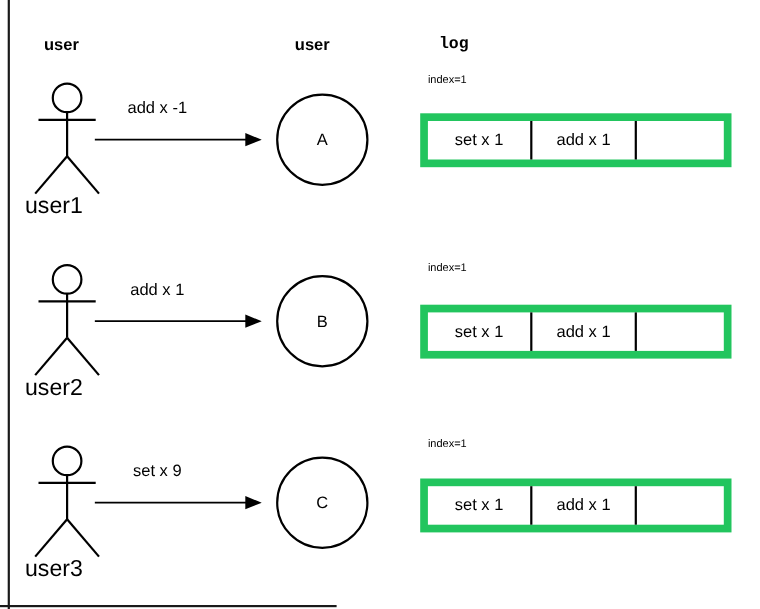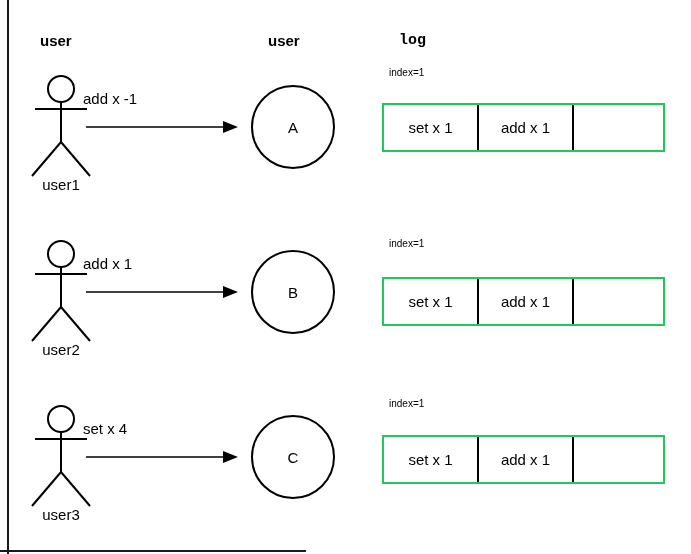--- a/index.html
+++ b/index.html
@@ -21,45 +21,45 @@
 
   .row { position: absolute; left: 0; width: 691px; height: 178px; }
   .row1 { top: 60px; }
   .row2 { top: 225px; }
   .row3 { top: 390px; }
 
   .actor-svg { position: absolute; left: 26px; top: 13px; }
 
   .cmd-label {
     position: absolute; left: 83px; top: 30px; width: 120px;
-    font-size: 15px; white-space: nowrap;
+    text-align: center; font-size: 15px; white-space: nowrap;
   }
 
   .arrow-svg { position: absolute; left: 86px; top: 59px; }
 
   .node-circle {
     position: absolute; left: 251px; top: 25px;
     width: 80px; height: 80px;
     border: 2px solid #000000; border-radius: 50%;
     background: #ffffff;
     display: flex; align-items: center; justify-content: center;
     font-size: 15px;
   }
 
   .actor-label {
-    position: absolute; left: 24px; top: 116px; width: 74px;
-    text-align: center; font-size: 15px;
+    position: absolute; left: 12px; top: 116px; width: 74px;
+    text-align: center; font-size: 21px;
   }
 
   .log-index { position: absolute; left: 389px; top: 7px; font-size: 10px; white-space: nowrap; }
 
   .log-table {
     position: absolute; left: 382px; top: 43px;
     width: 283px; height: 49px;
-    border: 2px solid #22c55e;
+    border: 7px solid #22c55e;
     background: #ffffff;
     display: flex;
     box-sizing: border-box;
   }
   .log-cell {
     box-sizing: border-box;
     display: flex; align-items: center; justify-content: center;
     font-size: 15px; white-space: nowrap;
     height: 100%;
   }
@@ -136,21 +136,21 @@
   </div>
 
   <div class="row row3">
     <svg class="actor-svg" width="70" height="106" viewBox="0 0 70 106">
       <circle cx="35" cy="16" r="13" fill="none" stroke="#000" stroke-width="2"></circle>
       <line x1="35" y1="29" x2="35" y2="69" stroke="#000" stroke-width="2"></line>
       <line x1="9" y1="36" x2="61" y2="36" stroke="#000" stroke-width="2"></line>
       <line x1="35" y1="69" x2="6" y2="103" stroke="#000" stroke-width="2"></line>
       <line x1="35" y1="69" x2="64" y2="103" stroke="#000" stroke-width="2"></line>
     </svg>
-    <div class="cmd-label">set x 4</div>
+    <div class="cmd-label">set x 9</div>
     <svg class="arrow-svg" width="152" height="16" viewBox="0 0 152 16">
       <line x1="0" y1="8" x2="138" y2="8" stroke="#000" stroke-width="1.6"></line>
       <polygon points="137,2 152,8 137,14" fill="#000"></polygon>
     </svg>
     <div class="node-circle">
       <span>C</span>
     </div>
     <div class="actor-label">user3</div>
     <div class="log-index">index=1</div>
     <div class="log-table">

